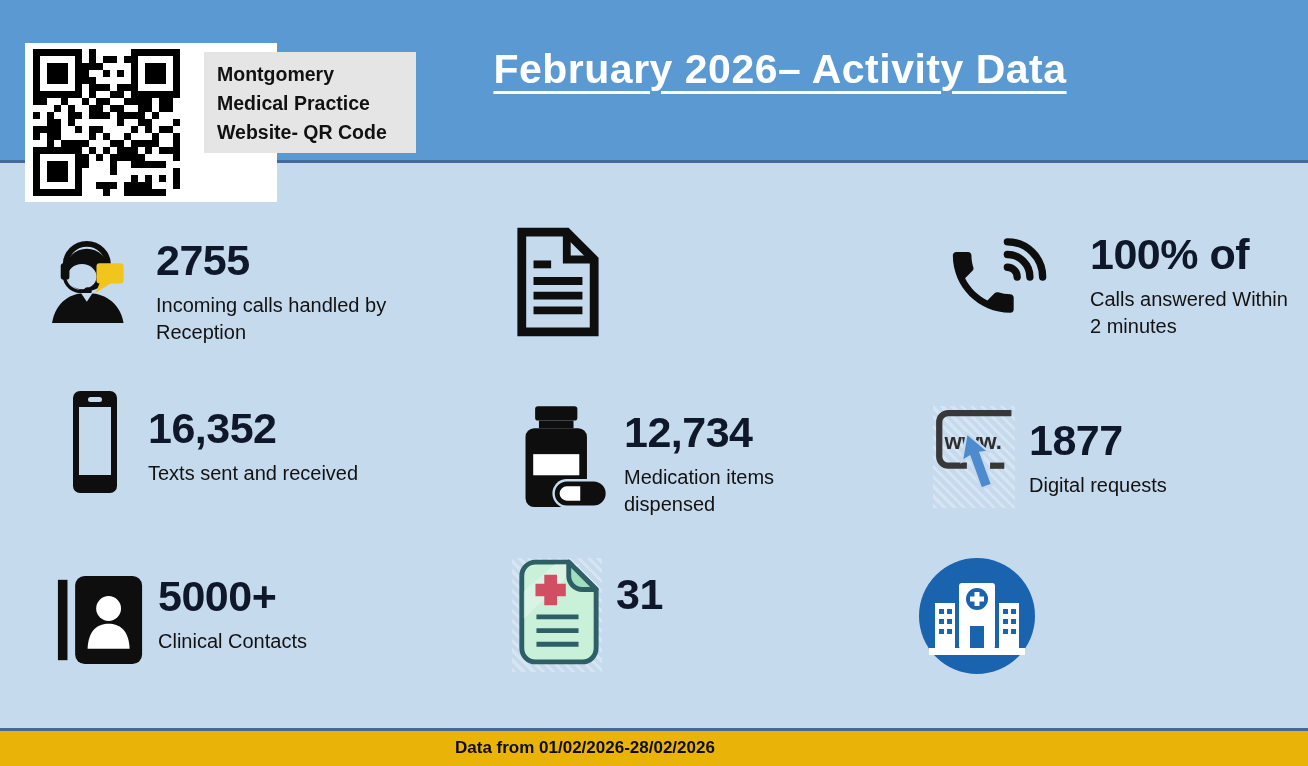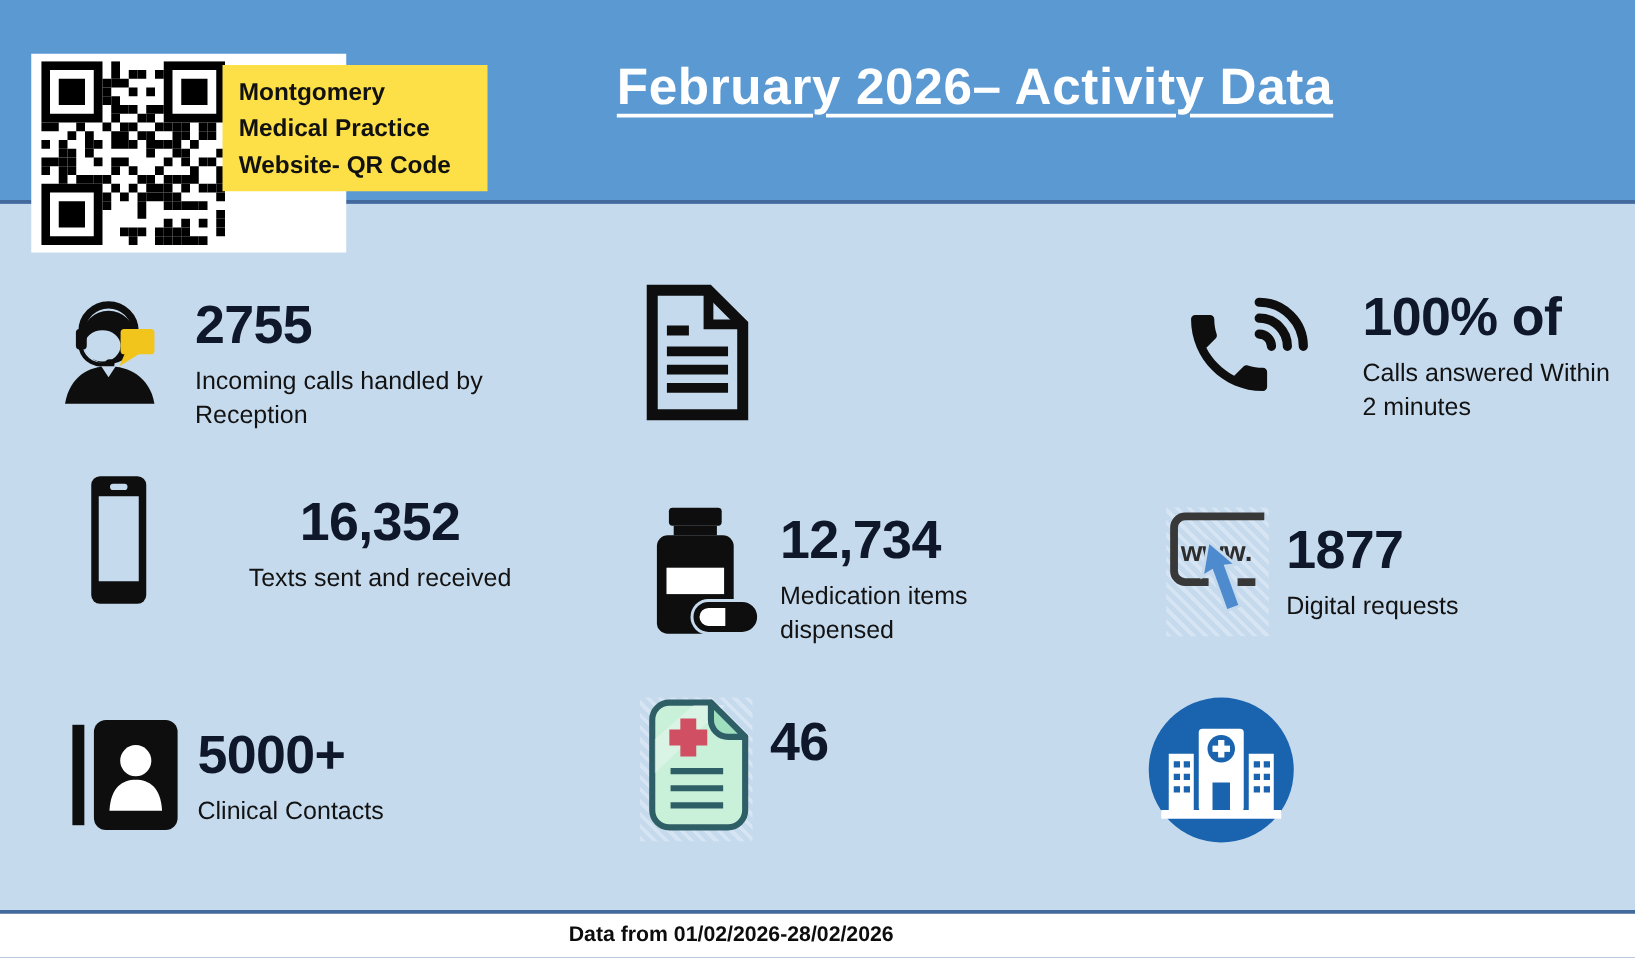--- a/index.html
+++ b/index.html
@@ -1,49 +1,49 @@
 <!DOCTYPE html>
 <html><head>
 <meta charset="utf-8">
 <style>
   html,body{margin:0;padding:0;background:#9fb4cc;}
   .slide{
     position:relative;width:1308px;height:766px;overflow:hidden;
     background:#C6DAEE;font-family:"Liberation Sans",sans-serif;
   }
   .band-top{position:absolute;left:0;top:0;width:100%;height:163px;background:#5B99D3;border-bottom:3px solid #44699D;box-sizing:border-box;}
-  .band-bottom{position:absolute;left:0;bottom:0;width:100%;height:38px;background:#ffffff;border-top:3px solid #44699D;box-sizing:border-box;}
+  .band-bottom{position:absolute;left:0;bottom:0;width:100%;height:38px;background:#eab308;border-top:3px solid #44699D;box-sizing:border-box;}
   .footer-text{line-height:33px;padding-left:455px;font-size:17px;font-weight:bold;color:#0d0d0d;}
 
   .qr-card{position:absolute;left:25px;top:43px;width:252px;height:159px;background:#ffffff;z-index:2;}
   .qr-svg{position:absolute;left:8px;top:6px;}
-  .qr-label{position:absolute;left:178px;top:52px;width:212px;height:101px;background:#fde047;z-index:3;padding:8px 0 0 13px;box-sizing:border-box;}
+  .qr-label{position:absolute;left:204px;top:52px;width:212px;height:101px;background:#e5e5e5;z-index:3;padding:8px 0 0 13px;box-sizing:border-box;}
   .qr-label div{font-size:19.5px;font-weight:bold;color:#111;line-height:29px;white-space:nowrap;}
 
   .title{
     position:absolute;left:430px;top:46px;width:700px;z-index:2;text-align:center;
     color:#ffffff;font-size:41px;font-weight:bold;letter-spacing:.5px;
     text-decoration:underline;text-decoration-thickness:3px;text-underline-offset:8px;
   }
 
   .stat{position:absolute;display:flex;align-items:flex-start;}
   .stat .iconbox{flex:none;}
   .stat .txt{margin-left:14px;}
   .num{font-size:43px;font-weight:bold;color:#0f172a;line-height:1.05;letter-spacing:-0.5px;white-space:nowrap;}
   .lbl{font-size:20px;font-weight:normal;color:#121212;line-height:1.36;margin-top:9px;}
 
   .hatch{background:repeating-linear-gradient(45deg,rgba(255,255,255,.28) 0 3px,rgba(255,255,255,0) 3px 7px);}
 
   .s1{left:50px;top:238px;}  .s1 .lbl{width:272px;}
   .s2{left:512px;top:226px;} .s2 .txt{margin-top:16px;} .s2 .lbl{width:252px;}
   .s3{left:942px;top:232px;} .s3 .txt{margin-top:0;margin-left:30px;} .s3 .lbl{width:214px;}
-  .s4{left:72px;top:380px;text-align:center;}  .s4 .txt{margin-top:16px;margin-left:30px;} .s4 .lbl{width:312px;}
+  .s4{left:72px;top:390px;}  .s4 .txt{margin-top:16px;margin-left:30px;} .s4 .lbl{width:312px;}
   .s5{left:514px;top:404px;} .s5 .txt{margin-top:6px;}  .s5 .lbl{width:212px;}
   .s6{left:933px;top:406px;} .s6 .txt{margin-top:12px;} .s6 .lbl{width:230px;}
-  .s7{left:56px;top:574px;align-items:center;}  .s7 .lbl{width:262px;}
+  .s7{left:56px;top:574px;}  .s7 .lbl{width:262px;}
   .s8{left:512px;top:558px;} .s8 .txt{margin-top:14px;} .s8 .lbl{width:232px;}
   .s9{left:917px;top:556px;} .s9 .txt{margin-top:18px;} .s9 .lbl{width:242px;}
 </style>
 </head>
 <body>
 
 <div class="slide">
 
   <div class="band-top"></div>
   <div class="band-bottom">
@@ -332,21 +332,21 @@
         <path d="M24,4 H58 L86,32 V92 a14,14 0 0 1 -14,14 H24 a14,14 0 0 1 -14,-14 V18 a14,14 0 0 1 14,-14 Z" fill="#C9F0D9" stroke="#2E5F66" stroke-width="5" stroke-linejoin="round"></path>
         <path d="M12,62 L70,6 H44 L12,34 Z" fill="#ffffff" opacity="0.3"></path>
         <path d="M58,4 V18 a14,14 0 0 0 14,14 H86 Z" fill="#9FDFBE" stroke="#2E5F66" stroke-width="5" stroke-linejoin="round"></path>
         <path d="M33,17 h13 v9 h9 v13 h-9 v9 h-13 v-9 h-9 v-13 h9 Z" fill="#D14F63"></path>
         <line x1="25" y1="60" x2="68" y2="60" stroke="#2E5F66" stroke-width="5"></line>
         <line x1="25" y1="74" x2="68" y2="74" stroke="#2E5F66" stroke-width="5"></line>
         <line x1="25" y1="88" x2="68" y2="88" stroke="#2E5F66" stroke-width="5"></line>
       </svg>
     </div>
     <div class="txt">
-      <div class="num">46</div>
+      <div class="num">31</div>
     </div>
   </div>
 
   <div class="stat s9">
     <div class="iconbox">
       <svg width="120" height="120" viewBox="0 0 120 120">
         <circle cx="60" cy="60" r="58" fill="#1A63AE"></circle>
         <rect x="42" y="27" width="36" height="66" rx="3" fill="#ffffff"></rect>
         <circle cx="60" cy="43" r="11" fill="#1A63AE"></circle>
         <rect x="57.5" y="36" width="5" height="14" fill="#ffffff"></rect>

